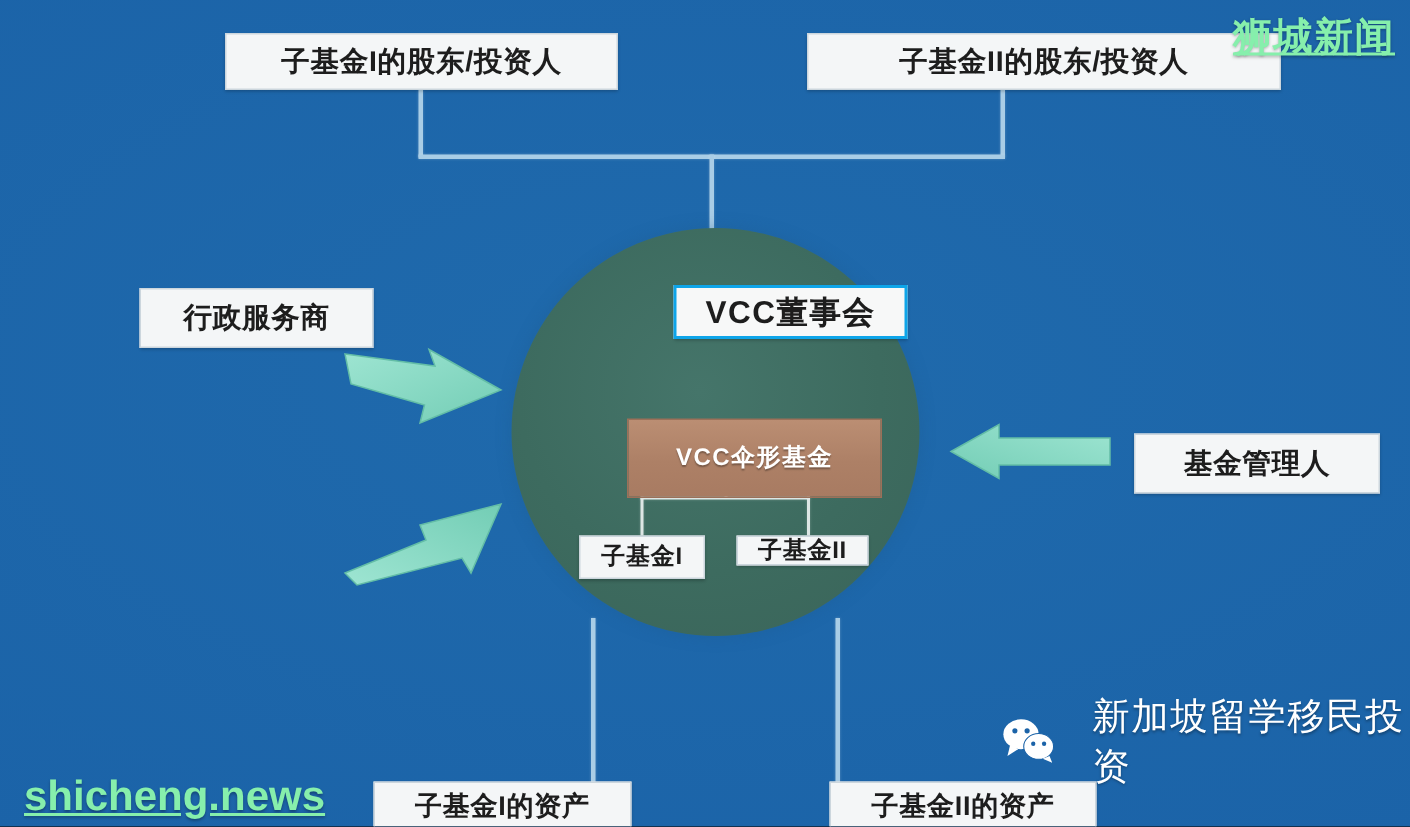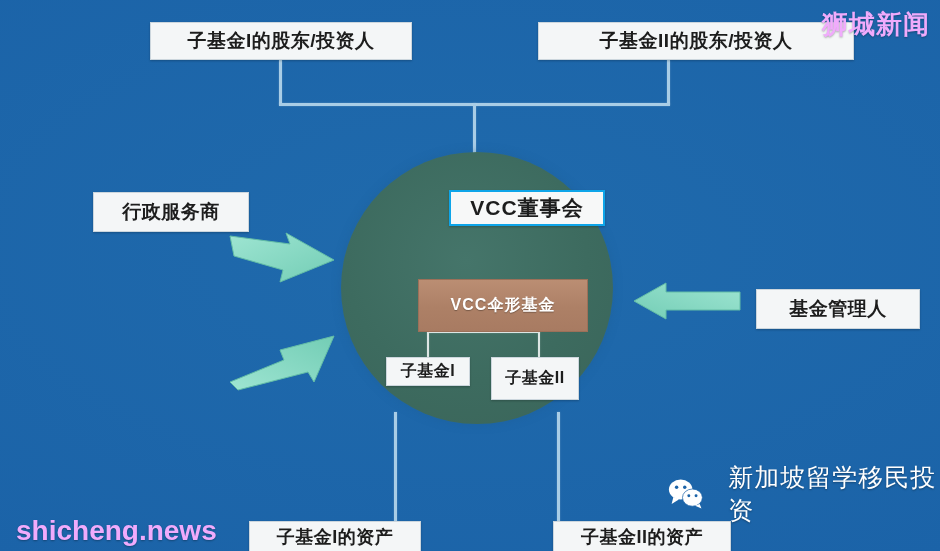--- a/index.html
+++ b/index.html
@@ -104,21 +104,21 @@
     justify-content: center;
     font-size: 16px;
     font-weight: 700;
     letter-spacing: 1px;
     text-shadow: 0 1px 1px rgba(0,0,0,0.30);
     box-sizing: border-box;
     white-space: nowrap;
   }
 
   #box-sub-1 { left: 386px; top: 357px; width: 84px; height: 29px; font-size: 16px; }
-  #box-sub-2 { left: 491px; top: 357px; width: 88px; height: 43px; font-size: 16px; }
+  #box-sub-2 { left: 491px; top: 357px; width: 88px; height: 20px; font-size: 16px; }
 
   
   .line {
     position: absolute;
     background: #a9cde6;
     box-shadow: 0 0 2px rgba(255,255,255,0.25);
   }
   .vline { width: 3px; }
   .hline { height: 3px; }
 
@@ -141,22 +141,23 @@
 
   
   .arrow { position: absolute; }
   #arrow-admin     { left: 228px; top: 230px; }
   #arrow-custodian { left: 228px; top: 330px; }
   #arrow-manager   { left: 632px; top: 281px; }
 
   
   .wm-yellow {
     position: absolute;
-    color: #f0abfc;
+    color: #86efac;
     font-weight: 700;
+    text-decoration: underline;
   }
   #wm-top-right {
     right: 10px; top: 7px;
     font-size: 26px;
     letter-spacing: 1px;
     text-shadow: 0 1px 2px rgba(0,0,0,0.30);
   }
   #wm-bottom-left {
     left: 16px; bottom: 4px;
     font-size: 28px;

